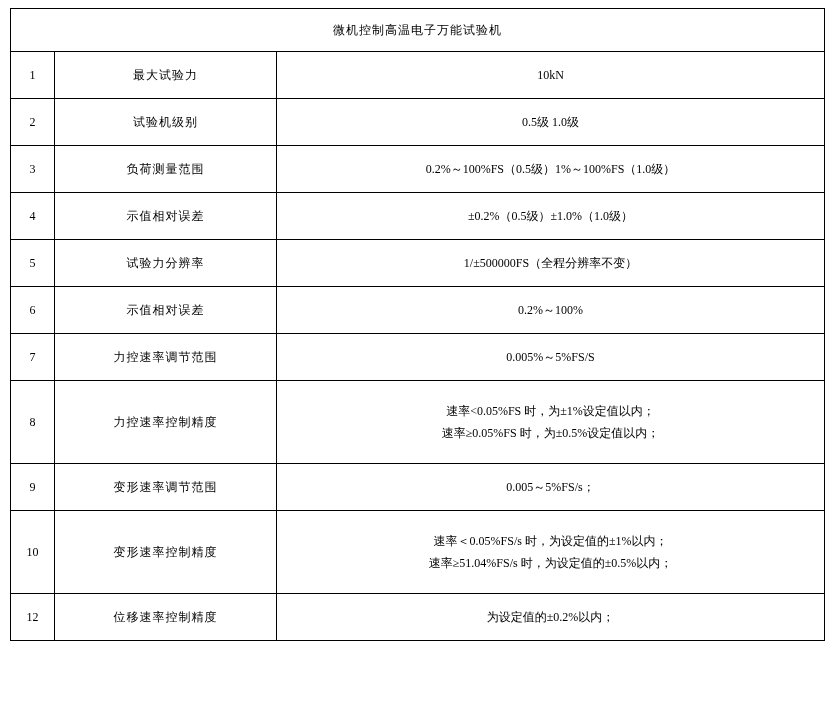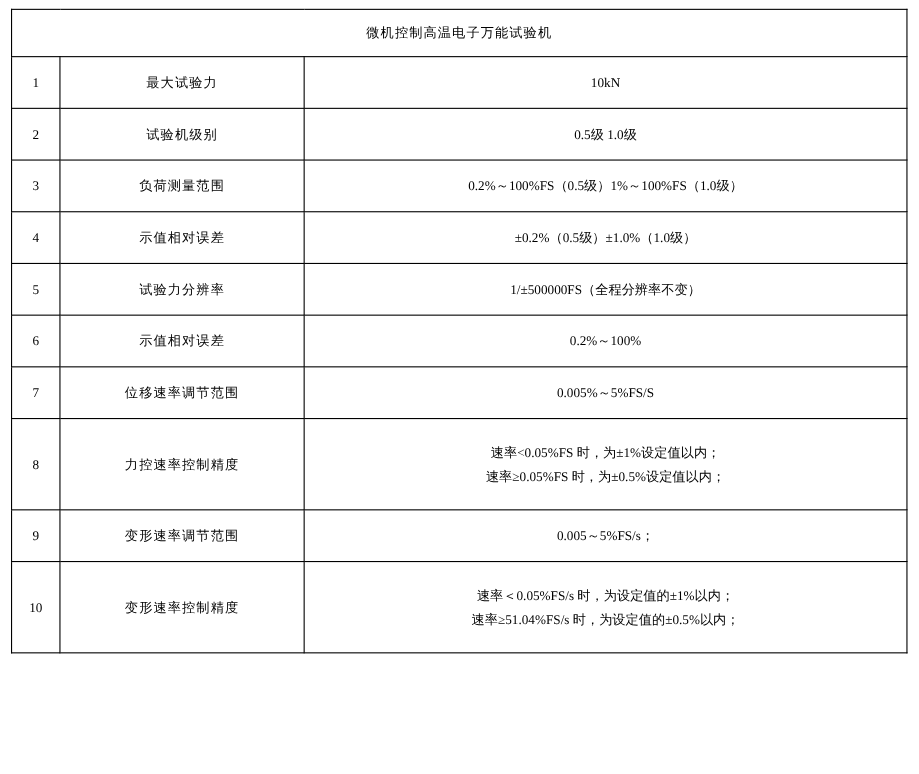--- a/index.html
+++ b/index.html
@@ -111,21 +111,21 @@
       </tr>
 
       <tr class="row-single">
         <td class="idx-cell">6</td>
         <td class="name-cell">示值相对误差</td>
         <td class="value-cell">0.2%～100%</td>
       </tr>
 
       <tr class="row-single">
         <td class="idx-cell">7</td>
-        <td class="name-cell">位移速率调节范围</td>
+        <td class="name-cell">力控速率调节范围</td>
         <td class="value-cell">0.005%～5%FS/S</td>
       </tr>
 
       <tr class="row-double">
         <td class="idx-cell">8</td>
         <td class="name-cell">力控速率控制精度</td>
         <td class="value-cell">
           <div class="two-line">
             <span>速率&lt;0.05%FS 时，为±1%设定值以内；</span>
             <span>速率≥0.05%FS 时，为±0.5%设定值以内；</span>
@@ -144,15 +144,20 @@
         <td class="name-cell">变形速率控制精度</td>
         <td class="value-cell">
           <div class="two-line">
             <span>速率＜0.05%FS/s 时，为设定值的±1%以内；</span>
             <span>速率≥51.04%FS/s 时，为设定值的±0.5%以内；</span>
           </div>
         </td>
       </tr>
 
 
+      <tr class="row-single">
+        <td class="idx-cell">12</td>
+        <td class="name-cell">位移速率控制精度</td>
+        <td class="value-cell">为设定值的±0.2%以内；</td>
+      </tr>
     </tbody>
   </table>
 </div>
 
 </body></html>

